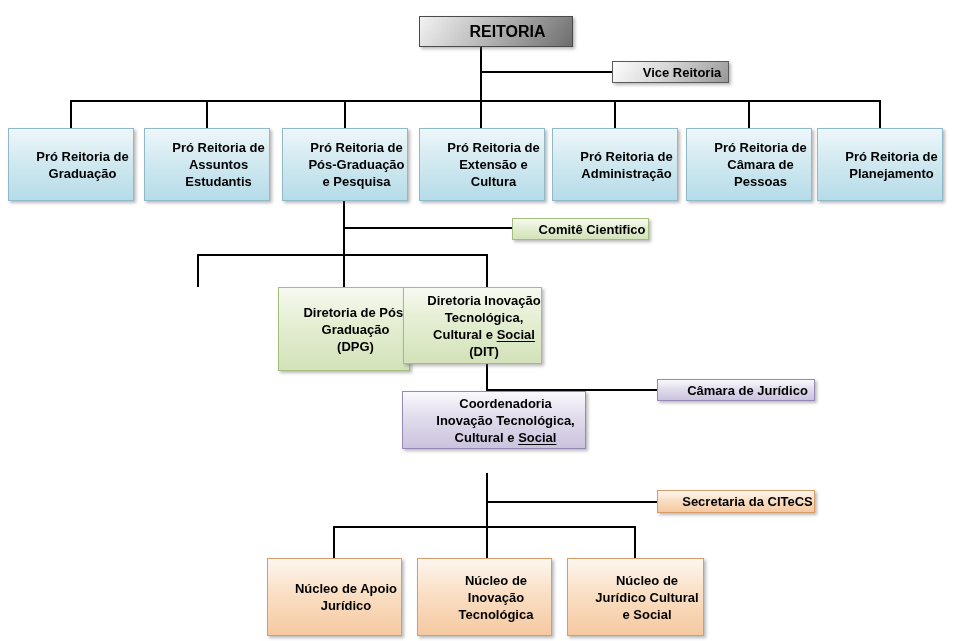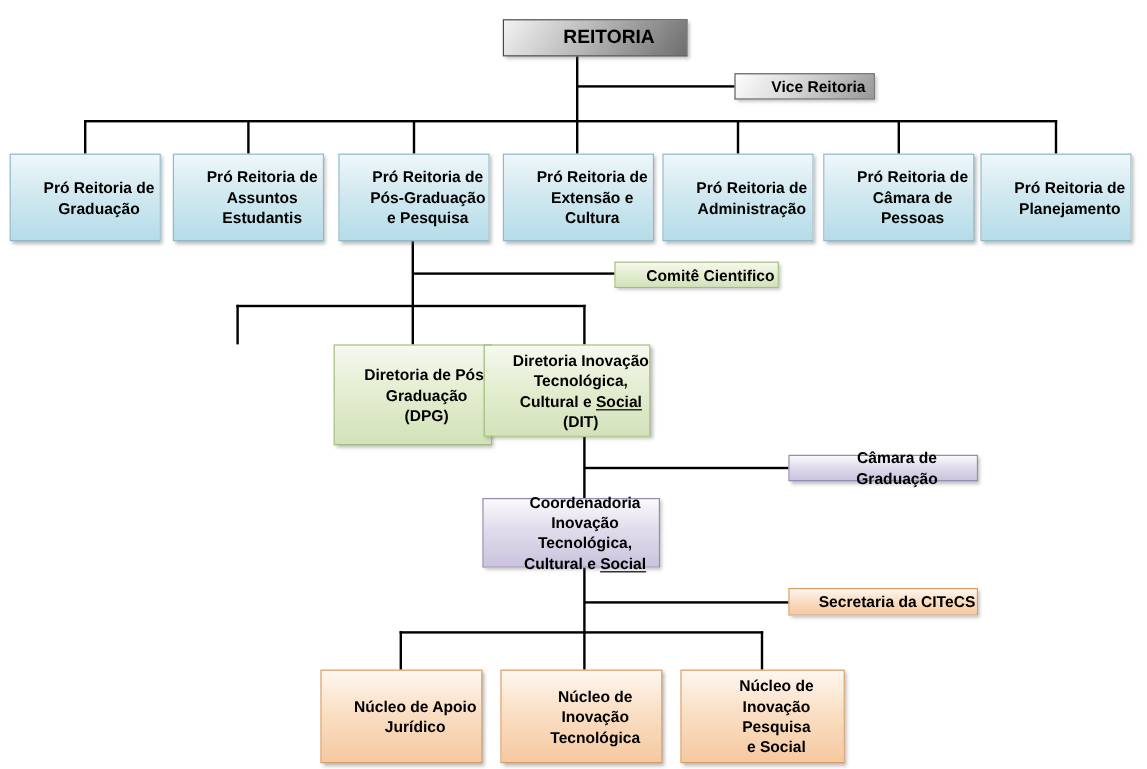--- a/index.html
+++ b/index.html
@@ -168,25 +168,25 @@
     <div class="lbl">
       <span class="ln">Diretoria Inovação</span>
       <span class="ln">Tecnológica,</span>
       <span class="ln"><span>Cultural e </span><span class="wavy">Social</span></span>
       <span class="ln">(DIT)</span>
     </div>
   </div>
 
   <div class="box purple" style="left:657px;top:379px;width:158px;height:22px">
     <div class="lbl">
-        <span class="ln">Câmara de Graduação</span>
-      </div>
-  </div>
-
-  <div class="box purple" style="left:402px;top:415px;width:148px;height:58px">
+        <span class="ln">Câmara de Jurídico</span>
+      </div>
+  </div>
+
+  <div class="box purple" style="left:402px;top:391px;width:184px;height:58px">
     <div class="lbl">
       <span class="ln">Coordenadoria</span>
       <span class="ln">Inovação Tecnológica,</span>
       <span class="ln"><span>Cultural e </span><span class="wavy">Social</span></span>
     </div>
   </div>
 
   <div class="box orange" style="left:267px;top:558px;width:135px;height:78px">
     <div class="lbl">
       <span class="ln">Núcleo de Apoio</span>
@@ -202,18 +202,18 @@
   <div class="box orange" style="left:417px;top:558px;width:135px;height:78px">
     <div class="lbl">
       <span class="ln">Núcleo de</span>
       <span class="ln">Inovação</span>
       <span class="ln">Tecnológica</span>
     </div>
   </div>
   <div class="box orange" style="left:567px;top:558px;width:137px;height:78px">
     <div class="lbl">
       <span class="ln">Núcleo de</span>
-      <span class="ln">Inovação Pesquisa</span>
+      <span class="ln">Jurídico Cultural</span>
       <span class="ln">e Social</span>
     </div>
   </div>
 
 </div>
 
 </body></html>

